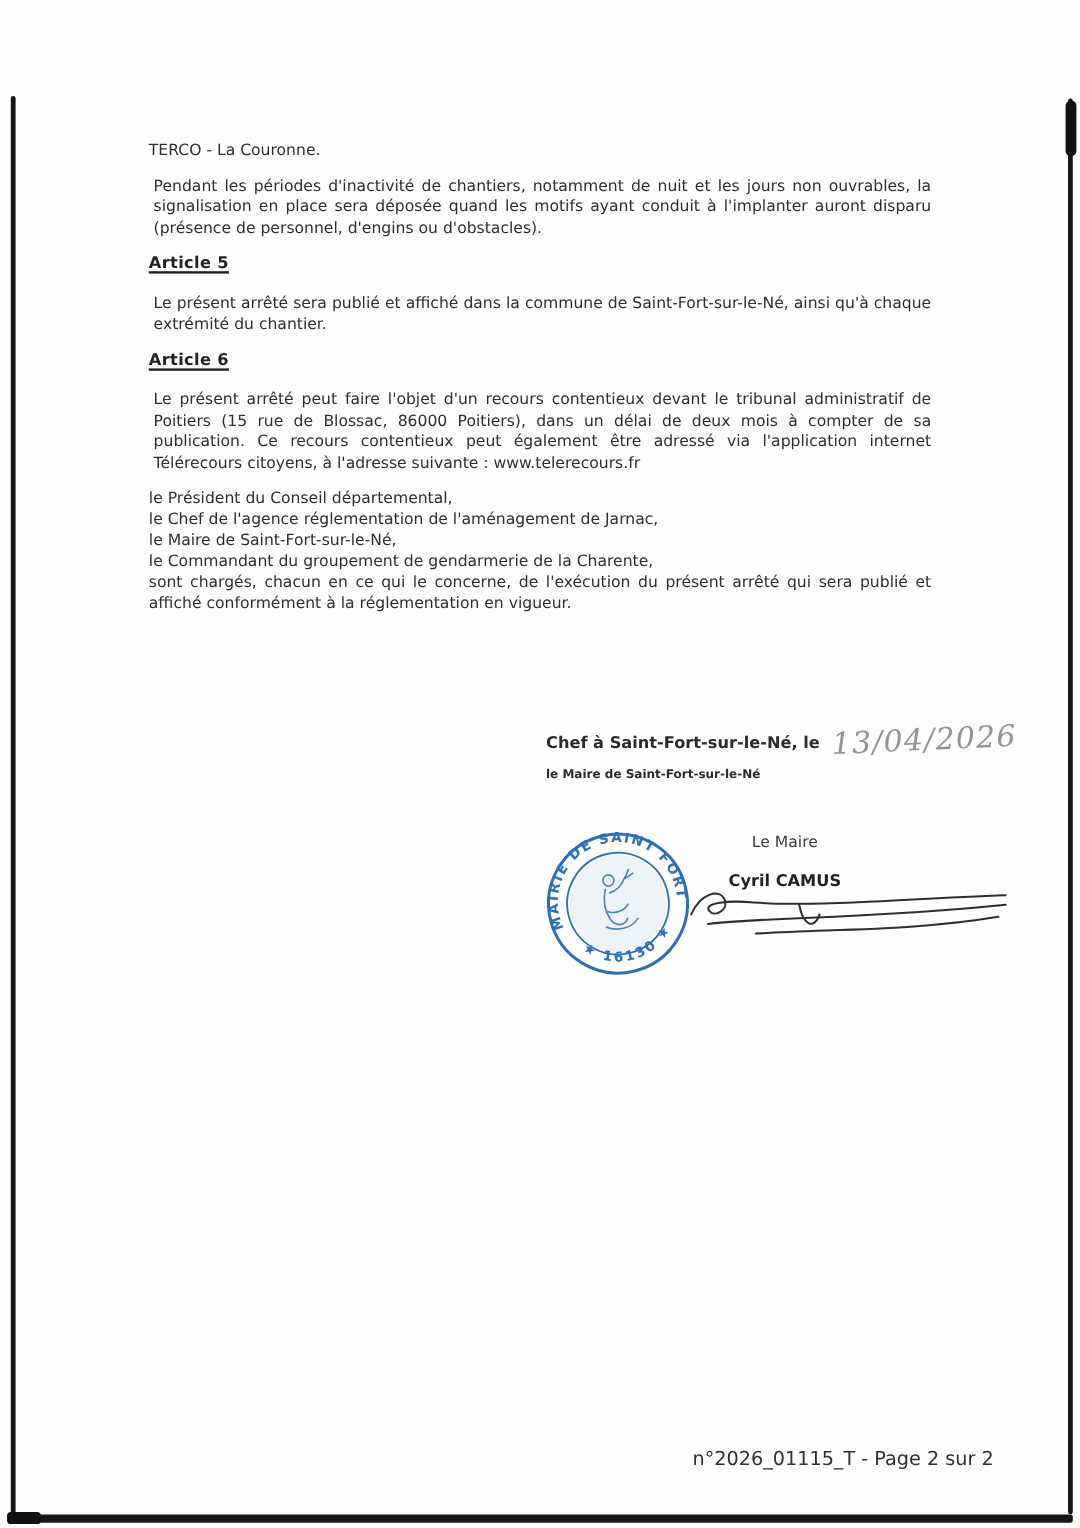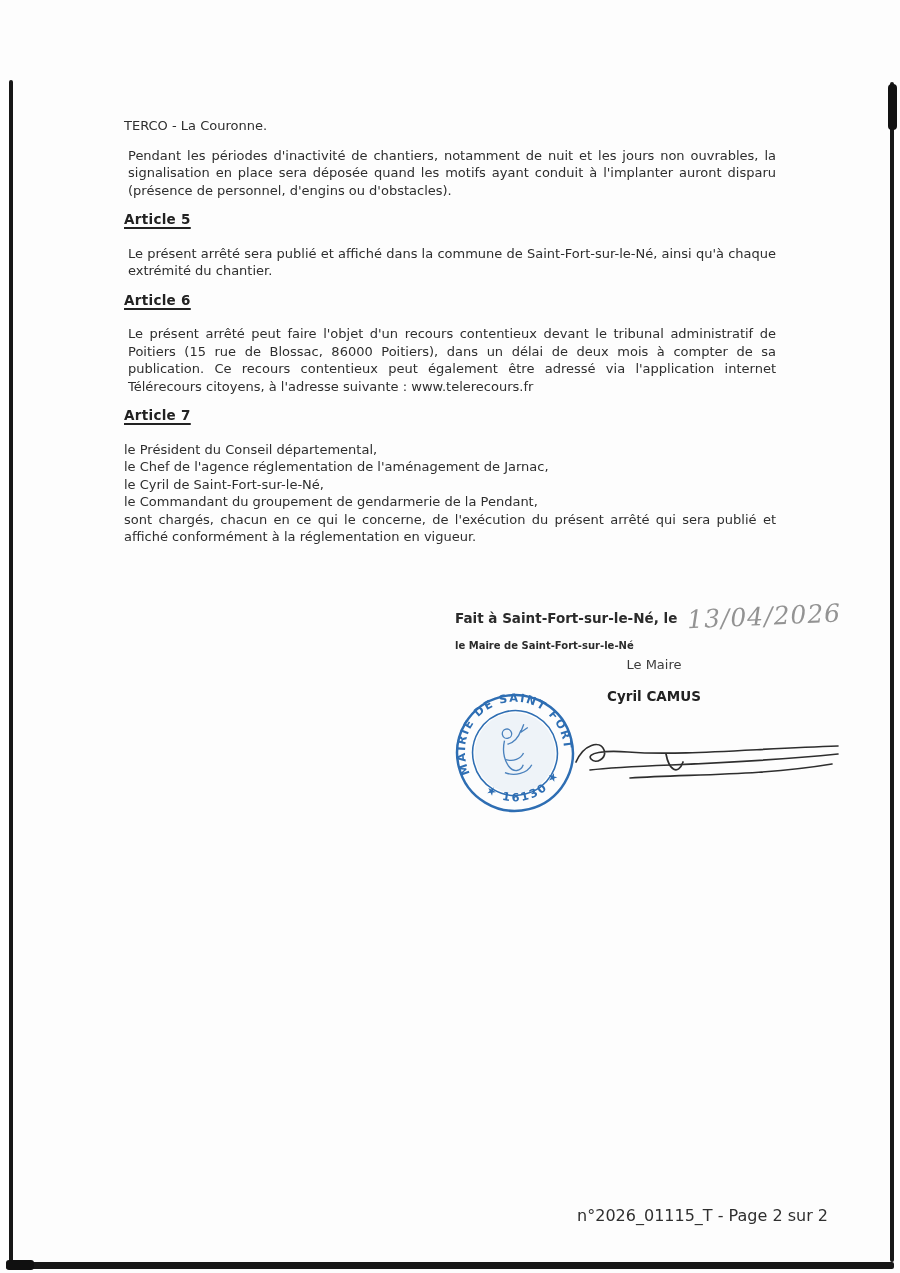--- a/index.html
+++ b/index.html
@@ -34,21 +34,21 @@
   
   .dateline{position:absolute;left:455px;top:600px;font-weight:bold;font-size:13.5px;color:#2b2b2b;white-space:nowrap;}
   .hand{
     display:inline-block;margin-left:10px;font-weight:normal;
     font-family:"DejaVu Serif","Liberation Serif",serif;font-style:italic;
     font-size:25px;color:#939393;letter-spacing:1px;
     transform:rotate(-2.5deg) translateY(2px);
   }
   .signatory{position:absolute;left:455px;top:640px;font-weight:bold;font-size:10px;color:#2b2b2b;}
   .stamp{position:absolute;left:453px;top:691px;width:124px;height:124px;transform:rotate(-14deg);}
-  .signer{position:absolute;left:594px;top:657px;width:120px;text-align:center;}
+  .signer{position:absolute;left:594px;top:695px;width:120px;text-align:center;}
   .signer .role{font-size:13px;color:#3c3c3c;}
   .signer .name{font-size:13.5px;font-weight:bold;color:#222;margin-top:16px;}
   .sig-svg{position:absolute;left:570px;top:732px;width:278px;height:62px;}
 
   .footer{position:absolute;top:1206px;right:72px;font-size:16px;color:#2f2f2f;}
 </style>
 </head>
 <body>
 
 <div class="page">
@@ -63,32 +63,31 @@
     <p class="ref">TERCO - La Couronne.</p>
 
     <p class="para">Pendant les périodes d'inactivité de chantiers, notamment de nuit et les jours non ouvrables, la signalisation en place sera déposée quand les motifs ayant conduit à l'implanter auront disparu (présence de personnel, d'engins ou d'obstacles).</p>
 
     <h2 class="art"><span class="u">Article 5</span></h2>
     <p class="para">Le présent arrêté sera publié et affiché dans la commune de Saint-Fort-sur-le-Né, ainsi qu'à chaque extrémité du chantier.</p>
 
     <h2 class="art"><span class="u">Article 6</span></h2>
     <p class="para">Le présent arrêté peut faire l'objet d'un recours contentieux devant le tribunal administratif de Poitiers (15 rue de Blossac, 86000 Poitiers), dans un délai de deux mois à compter de sa publication. Ce recours contentieux peut également être adressé via l'application internet Télérecours citoyens, à l'adresse suivante : www.telerecours.fr</p>
 
-    <h2 class="art"><span class="u">Article 7</span></h2>
     <div class="recips">
       <div>le Président du Conseil départemental,</div>
       <div>le Chef de l'agence réglementation de l'aménagement de Jarnac,</div>
-      <div>le Cyril de Saint-Fort-sur-le-Né,</div>
-      <div>le Commandant du groupement de gendarmerie de la Pendant,</div>
+      <div>le Maire de Saint-Fort-sur-le-Né,</div>
+      <div>le Commandant du groupement de gendarmerie de la Charente,</div>
     </div>
     <p class="closing">sont chargés, chacun en ce qui le concerne, de l'exécution du présent arrêté qui sera publié et affiché conformément à la réglementation en vigueur.</p>
   </div>
 
   <div class="dateline">
-    <span>Fait à Saint-Fort-sur-le-Né, le</span><span class="hand">13/04/2026</span>
+    <span>Chef à Saint-Fort-sur-le-Né, le</span><span class="hand">13/04/2026</span>
   </div>
 
   <div class="signatory">le Maire de Saint-Fort-sur-le-Né</div>
 
   <svg class="stamp" viewBox="0 0 120 120" aria-hidden="true">
     <defs>
       <path id="arcTop" d="M 15,75 A 48 48 0 1 1 105,75" fill="none"></path>
       <path id="arcBot" d="M 22,88 A 48 48 0 0 0 98,88" fill="none"></path>
     </defs>
     <circle cx="60" cy="60" r="56" fill="none" stroke="#2e6eb3" stroke-width="2.4"></circle>

